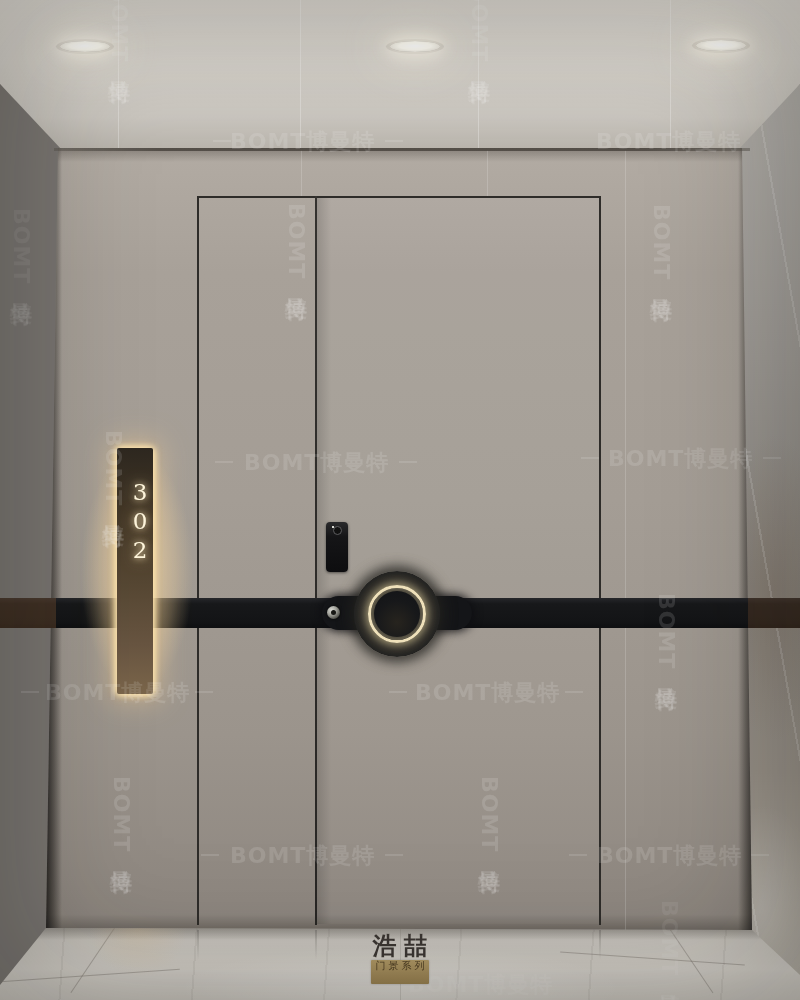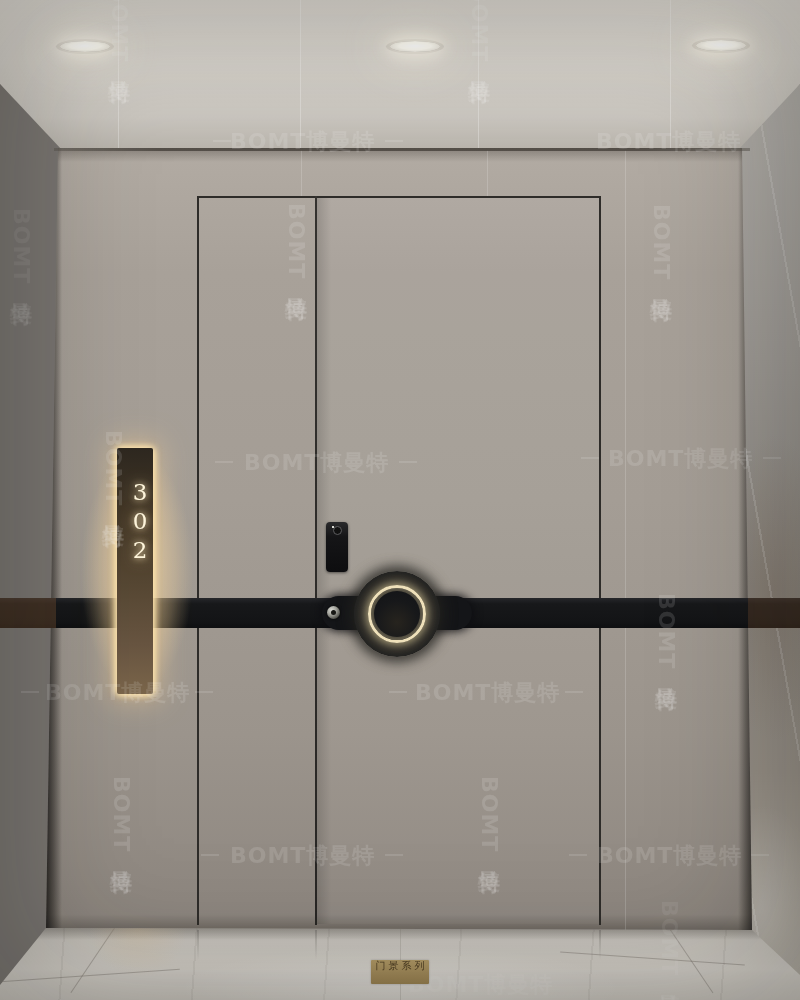--- a/index.html
+++ b/index.html
@@ -234,20 +234,21 @@
     <div class="fseam" style="left:670px;top:12px;height:76px;transform:rotate(-34deg)"></div>
     <div class="fseam" style="left:0;top:57px;width:180px;height:1px;transform:rotate(-4deg)"></div>
     <div class="fseam" style="left:560px;top:40px;width:185px;height:1px;transform:rotate(4deg)"></div>
     <div class="frefl" style="left:197px"></div>
     <div class="frefl" style="left:315px"></div>
     <div class="frefl" style="left:599px"></div>
     <div class="sign-refl"></div>
   </div>
 
   <div class="brand">
+    <div class="brand-name">浩喆</div>
     <div class="brand-series">门景系列</div>
   </div>
 
   <div class="wm-layer" id="wm-layer">
       <span class="wm wm-h" style="left: 230px; top: 127px;">BOMT博曼特</span>
       <span class="wm wm-h" style="left: 596px; top: 127px;">BOMT博曼特</span>
       <span class="wm wm-h" style="left: 244px; top: 448px;">BOMT博曼特</span>
       <span class="wm wm-h" style="left: 608px; top: 444px;">BOMT博曼特</span>
       <span class="wm wm-h" style="left: 45px; top: 678px;">BOMT博曼特</span>
       <span class="wm wm-h" style="left: 415px; top: 678px;">BOMT博曼特</span>

